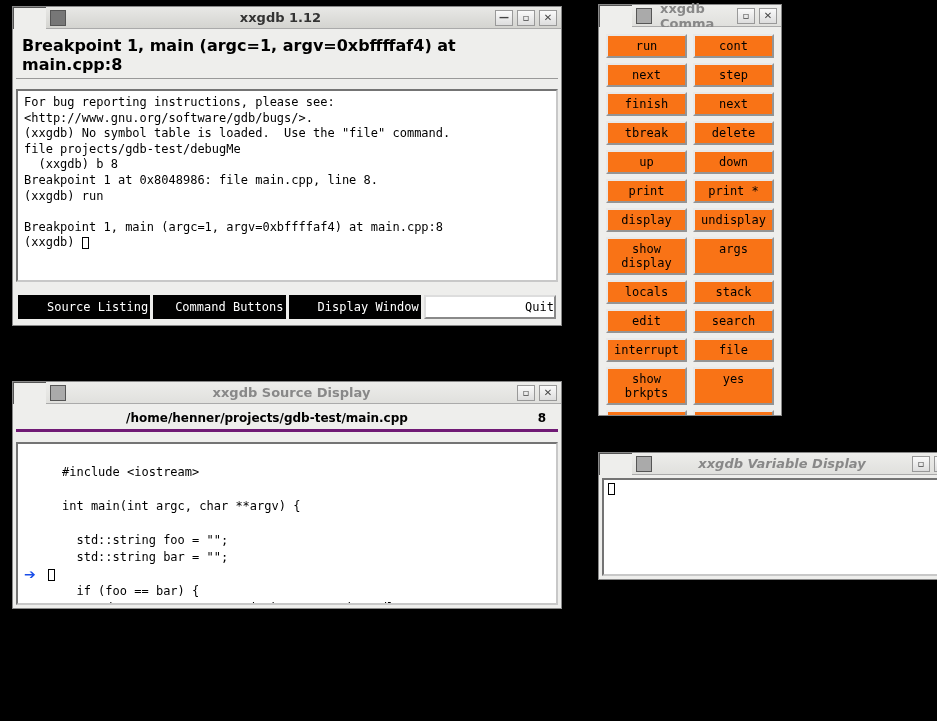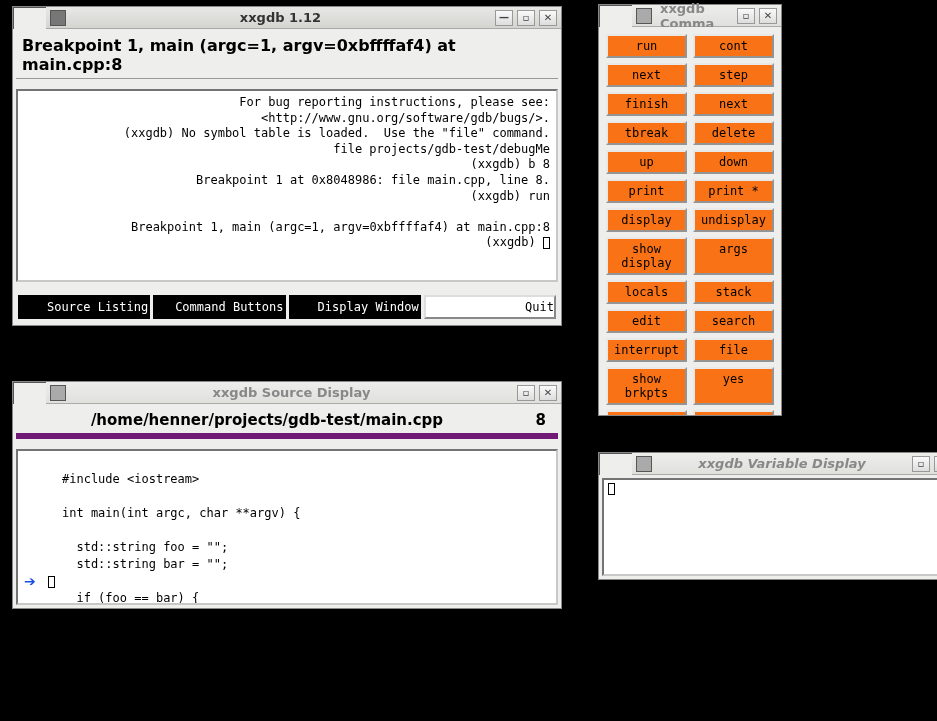--- a/index.html
+++ b/index.html
@@ -78,21 +78,20 @@
     flex: 1;
     background: #fff;
     border: 2px inset #c8c8c8;
     font-family: "DejaVu Sans Mono","Courier New",monospace;
     font-size: 12px;
     line-height: 1.3;
     padding: 4px 6px;
     white-space: pre;
     overflow: hidden;
     position: relative;
-    text-align: right;
   }
   .console-area .cursor-box {
     display: inline-block;
     width: 7px; height: 12px;
     border: 1px solid #000;
     vertical-align: text-bottom;
   }
   .bottom-buttons {
     display: flex;
     gap: 3px;
@@ -126,23 +125,23 @@
     font-family: "DejaVu Sans Mono","Courier New",monospace;
     font-size: 12px;
     padding: 3px 0;
     text-align: center;
   }
   
   .src-header {
     display: flex;
     align-items: center;
     font-weight: bold;
-    font-size: 15px;
+    font-size: 12px;
     padding: 4px 6px;
-    border-bottom: 6px solid #701a75;
+    border-bottom: 3px solid #701a75;
     font-family: "DejaVu Sans", Arial, sans-serif;
   }
   .src-header .path { flex: 1; text-align: center; }
   .src-header .line { width: 40px; text-align: right; padding-right: 6px;}
   .src-body {
     flex: 1;
     background: #fff;
     border: 2px inset #c8c8c8;
     position: relative;
     overflow: hidden;

